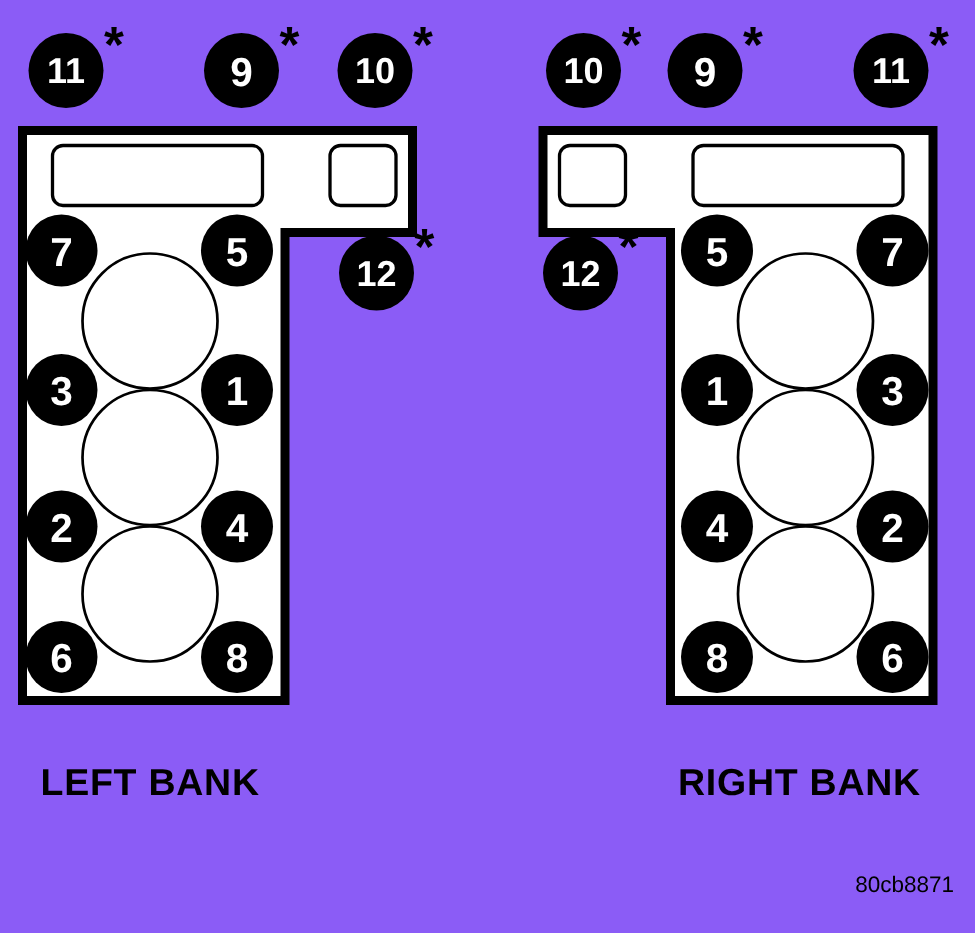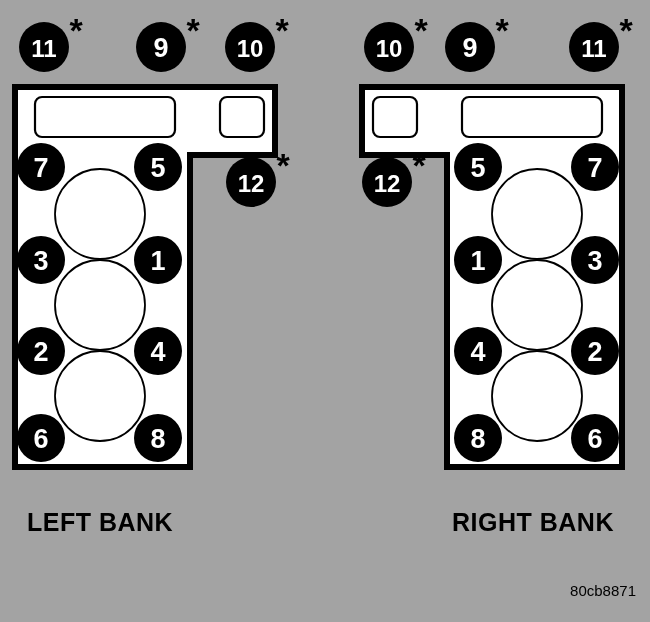--- a/index.html
+++ b/index.html
@@ -7,21 +7,21 @@
     padding: 0;
     background: #ffffff;
   }
   body {
     font-family: "Liberation Sans", sans-serif;
   }
   #diagram-root {
     position: relative;
     width: 650px;
     height: 622px;
-    background: #a3a3a3;
+    background: #8b5cf6;
     overflow: hidden;
   }
   #diagram-svg {
     position: absolute;
     left: 0;
     top: 0;
     width: 650px;
     height: 622px;
     display: block;
   }

